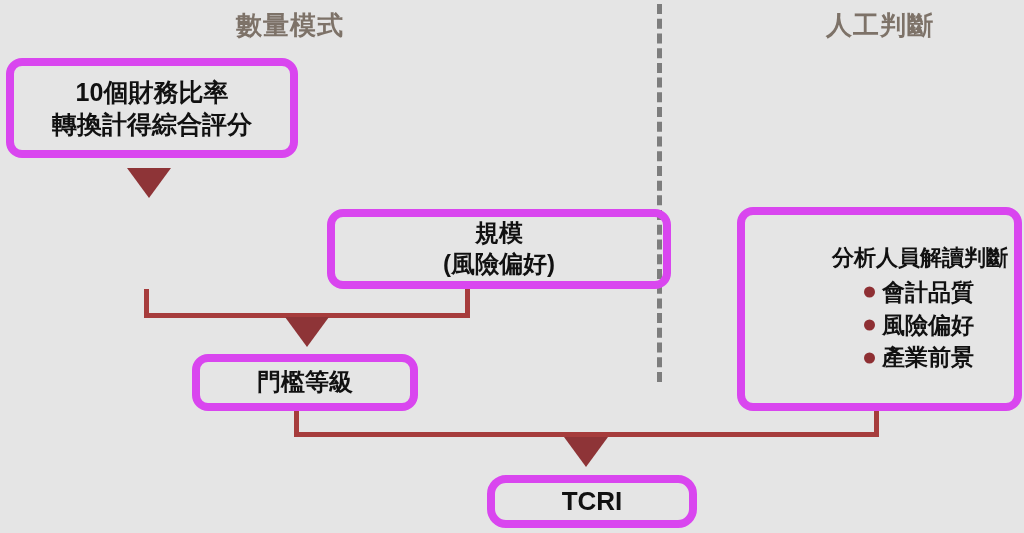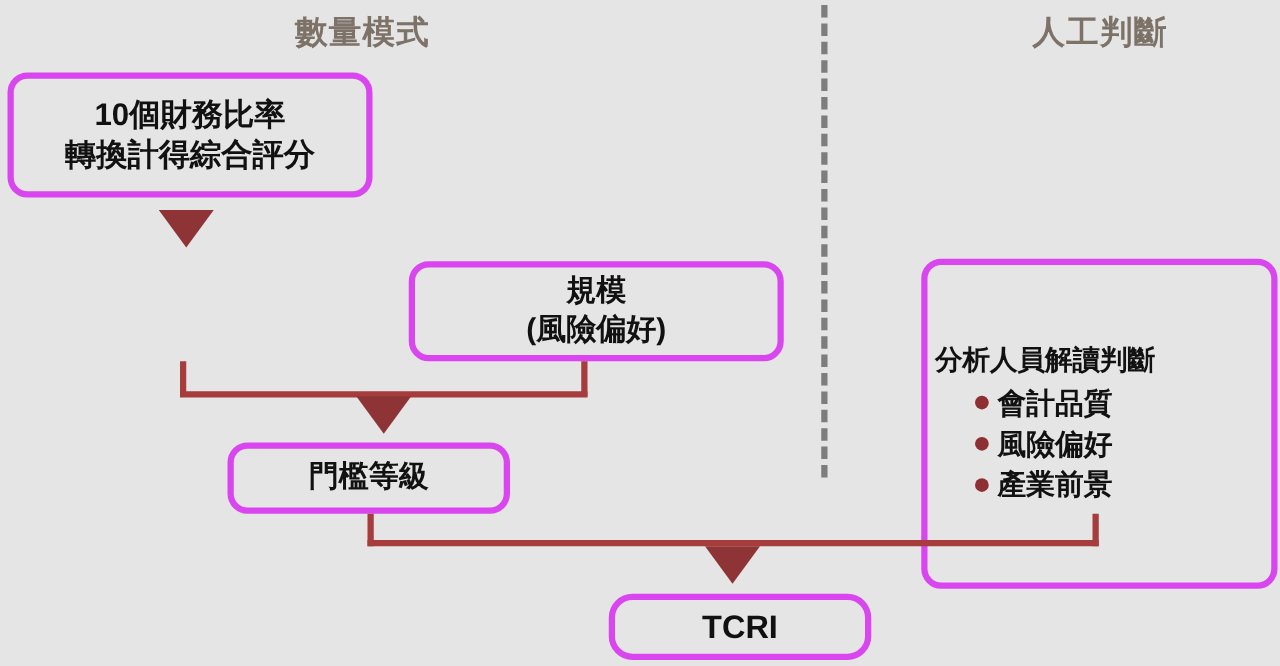--- a/index.html
+++ b/index.html
@@ -37,40 +37,40 @@
     top: 4px;
     width: 0;
     height: 378px;
     border-left: 5px dashed #7d7d7d;
   }
 
   
   .node {
     position: absolute;
     box-sizing: border-box;
-    border: 5px solid #d946ef;
+    border: 8px solid #d946ef;
     border-radius: 16px;
     background: transparent;
     display: flex;
     align-items: center;
     justify-content: center;
     color: #111111;
     font-weight: bold;
     text-align: center;
     line-height: 1.28;
   }
   .node .line { display: block; }
 
   #node-ratios   { left: 6px;   top: 58px;  width: 292px; height: 100px; font-size: 25px; }
   #node-base     { left: 6px;   top: 209px; width: 292px; height: 80px;  font-size: 25px; }
-  #node-scale    { left: 327px; top: 209px; width: 300px; height: 80px;  font-size: 24px; }
-  #node-thresh   { left: 182px; top: 354px; width: 226px; height: 57px;  font-size: 24px; }
+  #node-scale    { left: 327px; top: 209px; width: 344px; height: 80px;  font-size: 24px; }
+  #node-thresh   { left: 192px; top: 354px; width: 226px; height: 57px;  font-size: 24px; }
   #node-tcri     { left: 487px; top: 475px; width: 210px; height: 53px;  font-size: 26px; border-radius: 19px; }
-  #node-analyst  { left: 737px; top: 207px; width: 285px; height: 264px; font-size: 22px;
-                   align-items: center; justify-content: flex-start; }
+  #node-analyst  { left: 737px; top: 207px; width: 285px; height: 204px; font-size: 22px;
+                   align-items: center; justify-content: flex-end; }
 
   
   .analyst-body { padding: 0 6px; }
   .analyst-head {
     font-size: 22px;
     font-weight: bold;
     text-align: center;
     margin-bottom: 4px;
     white-space: nowrap;
   }

